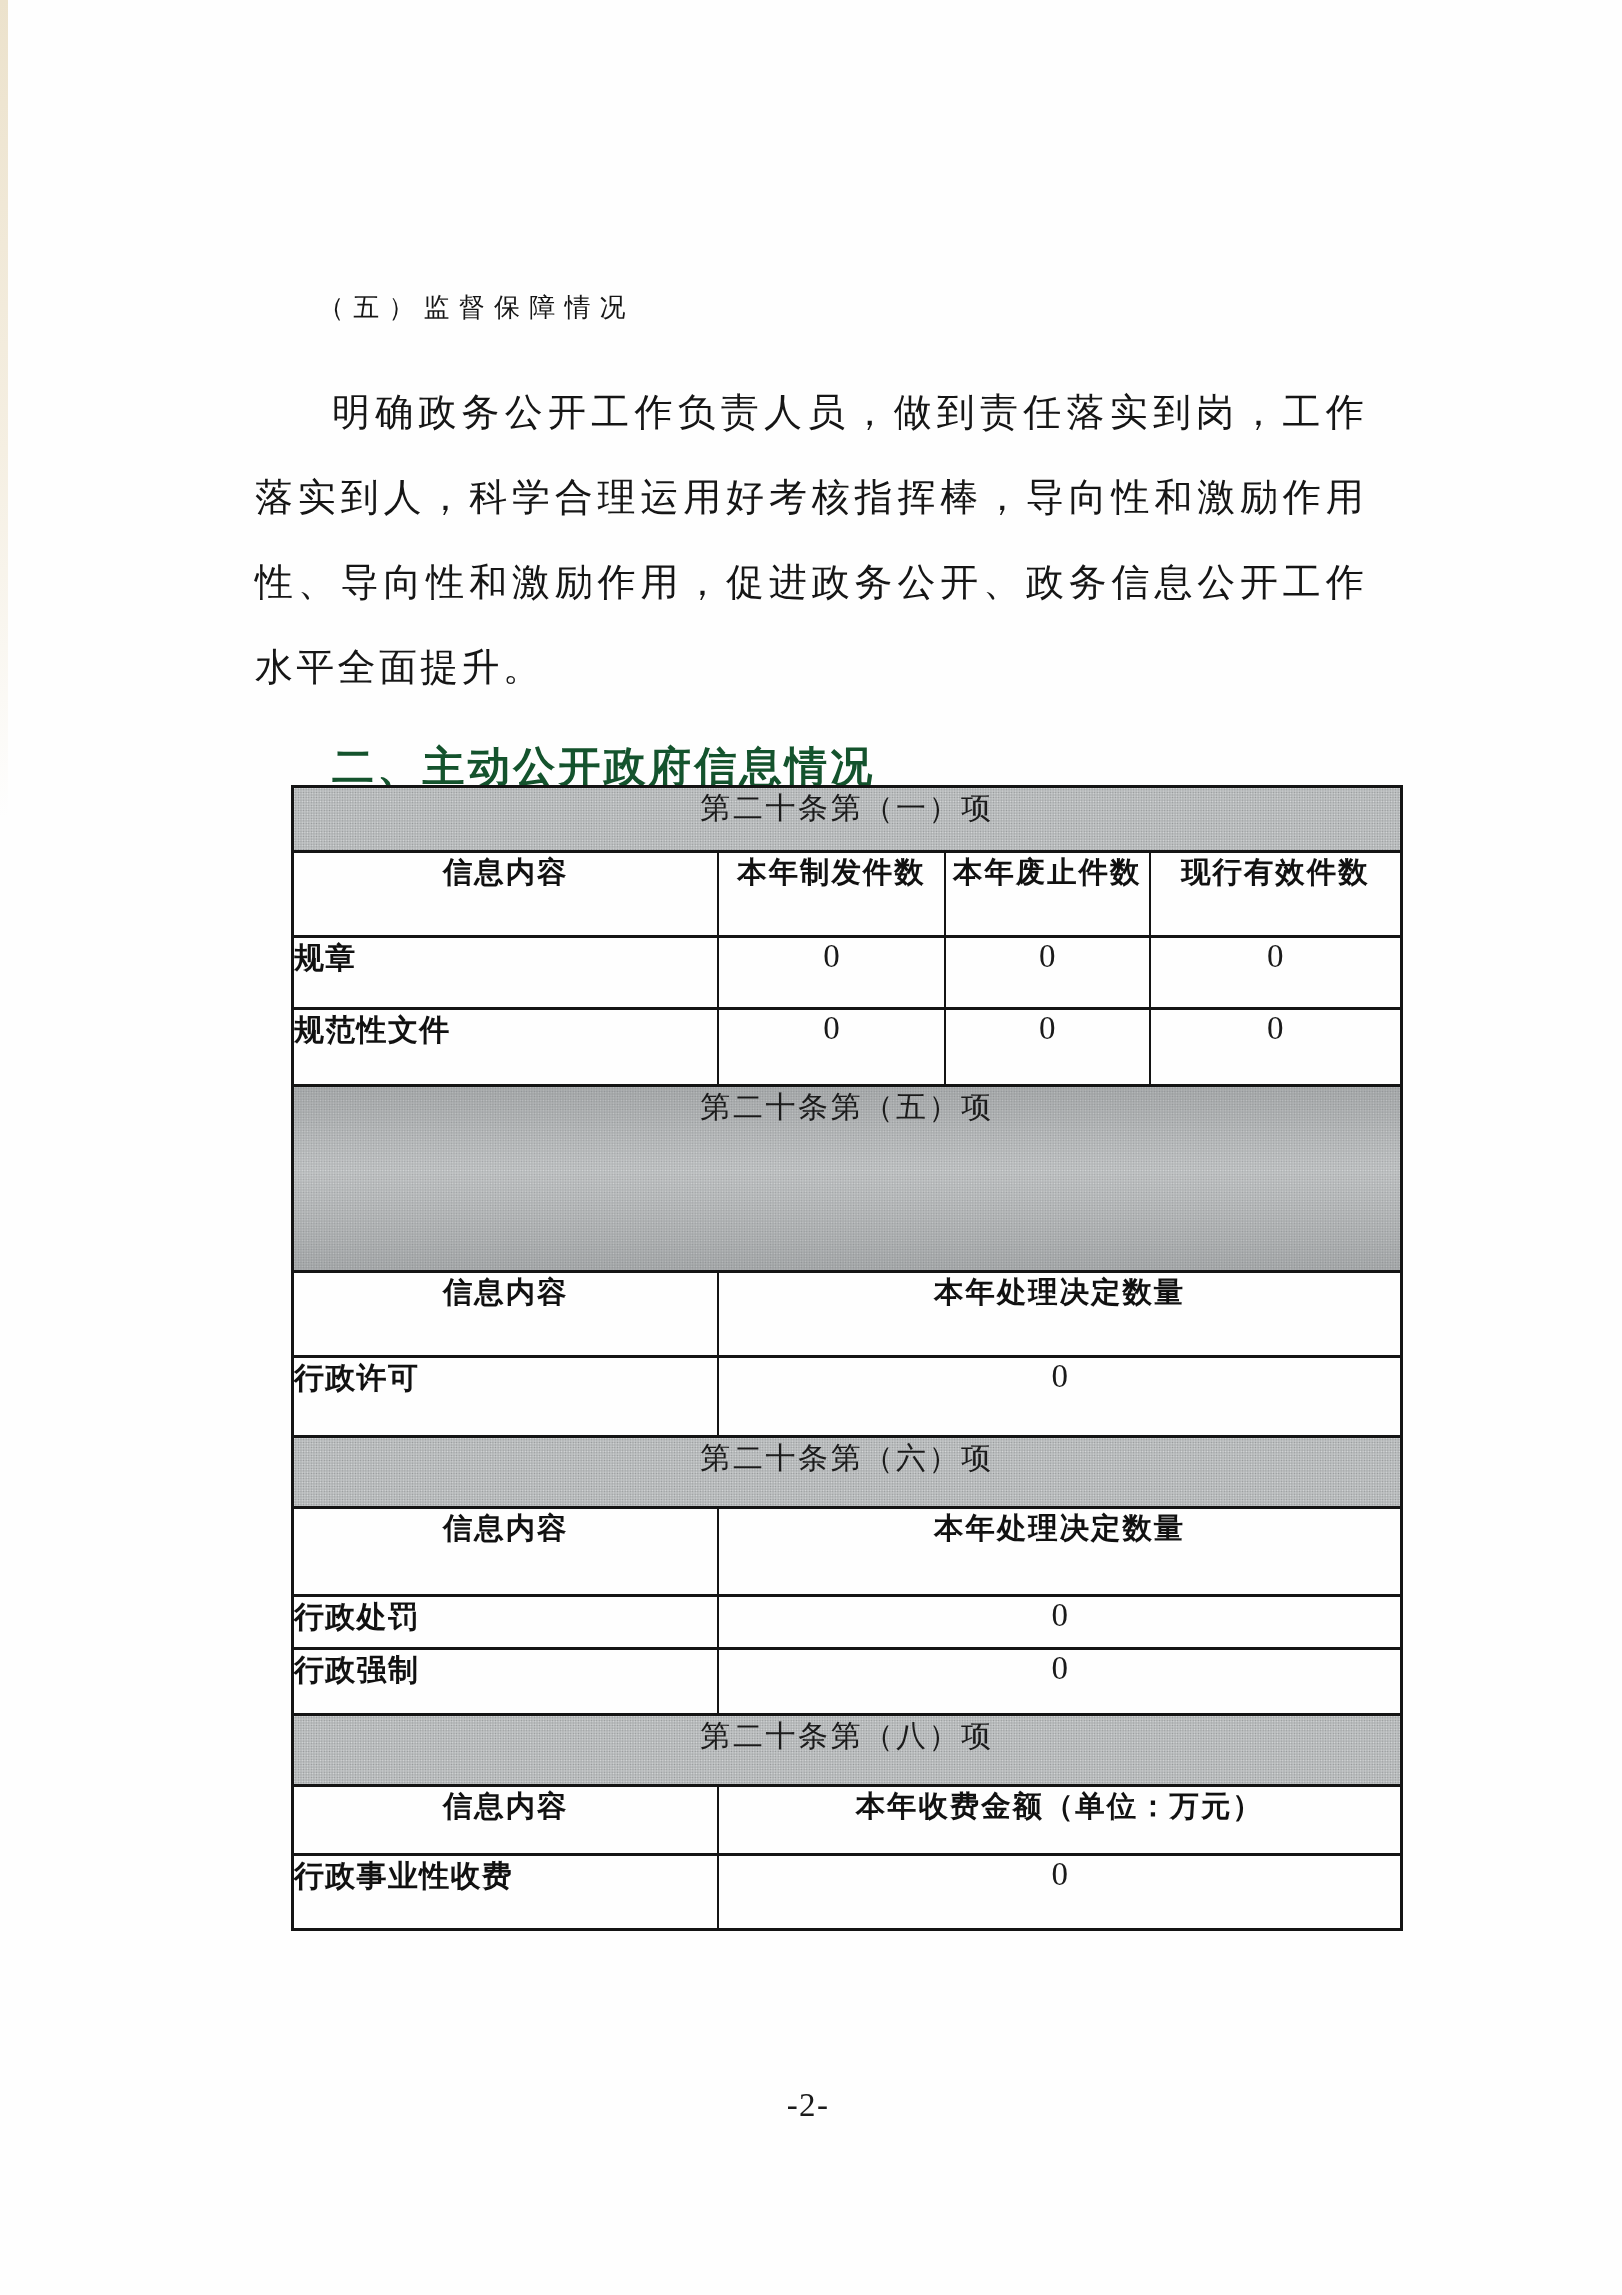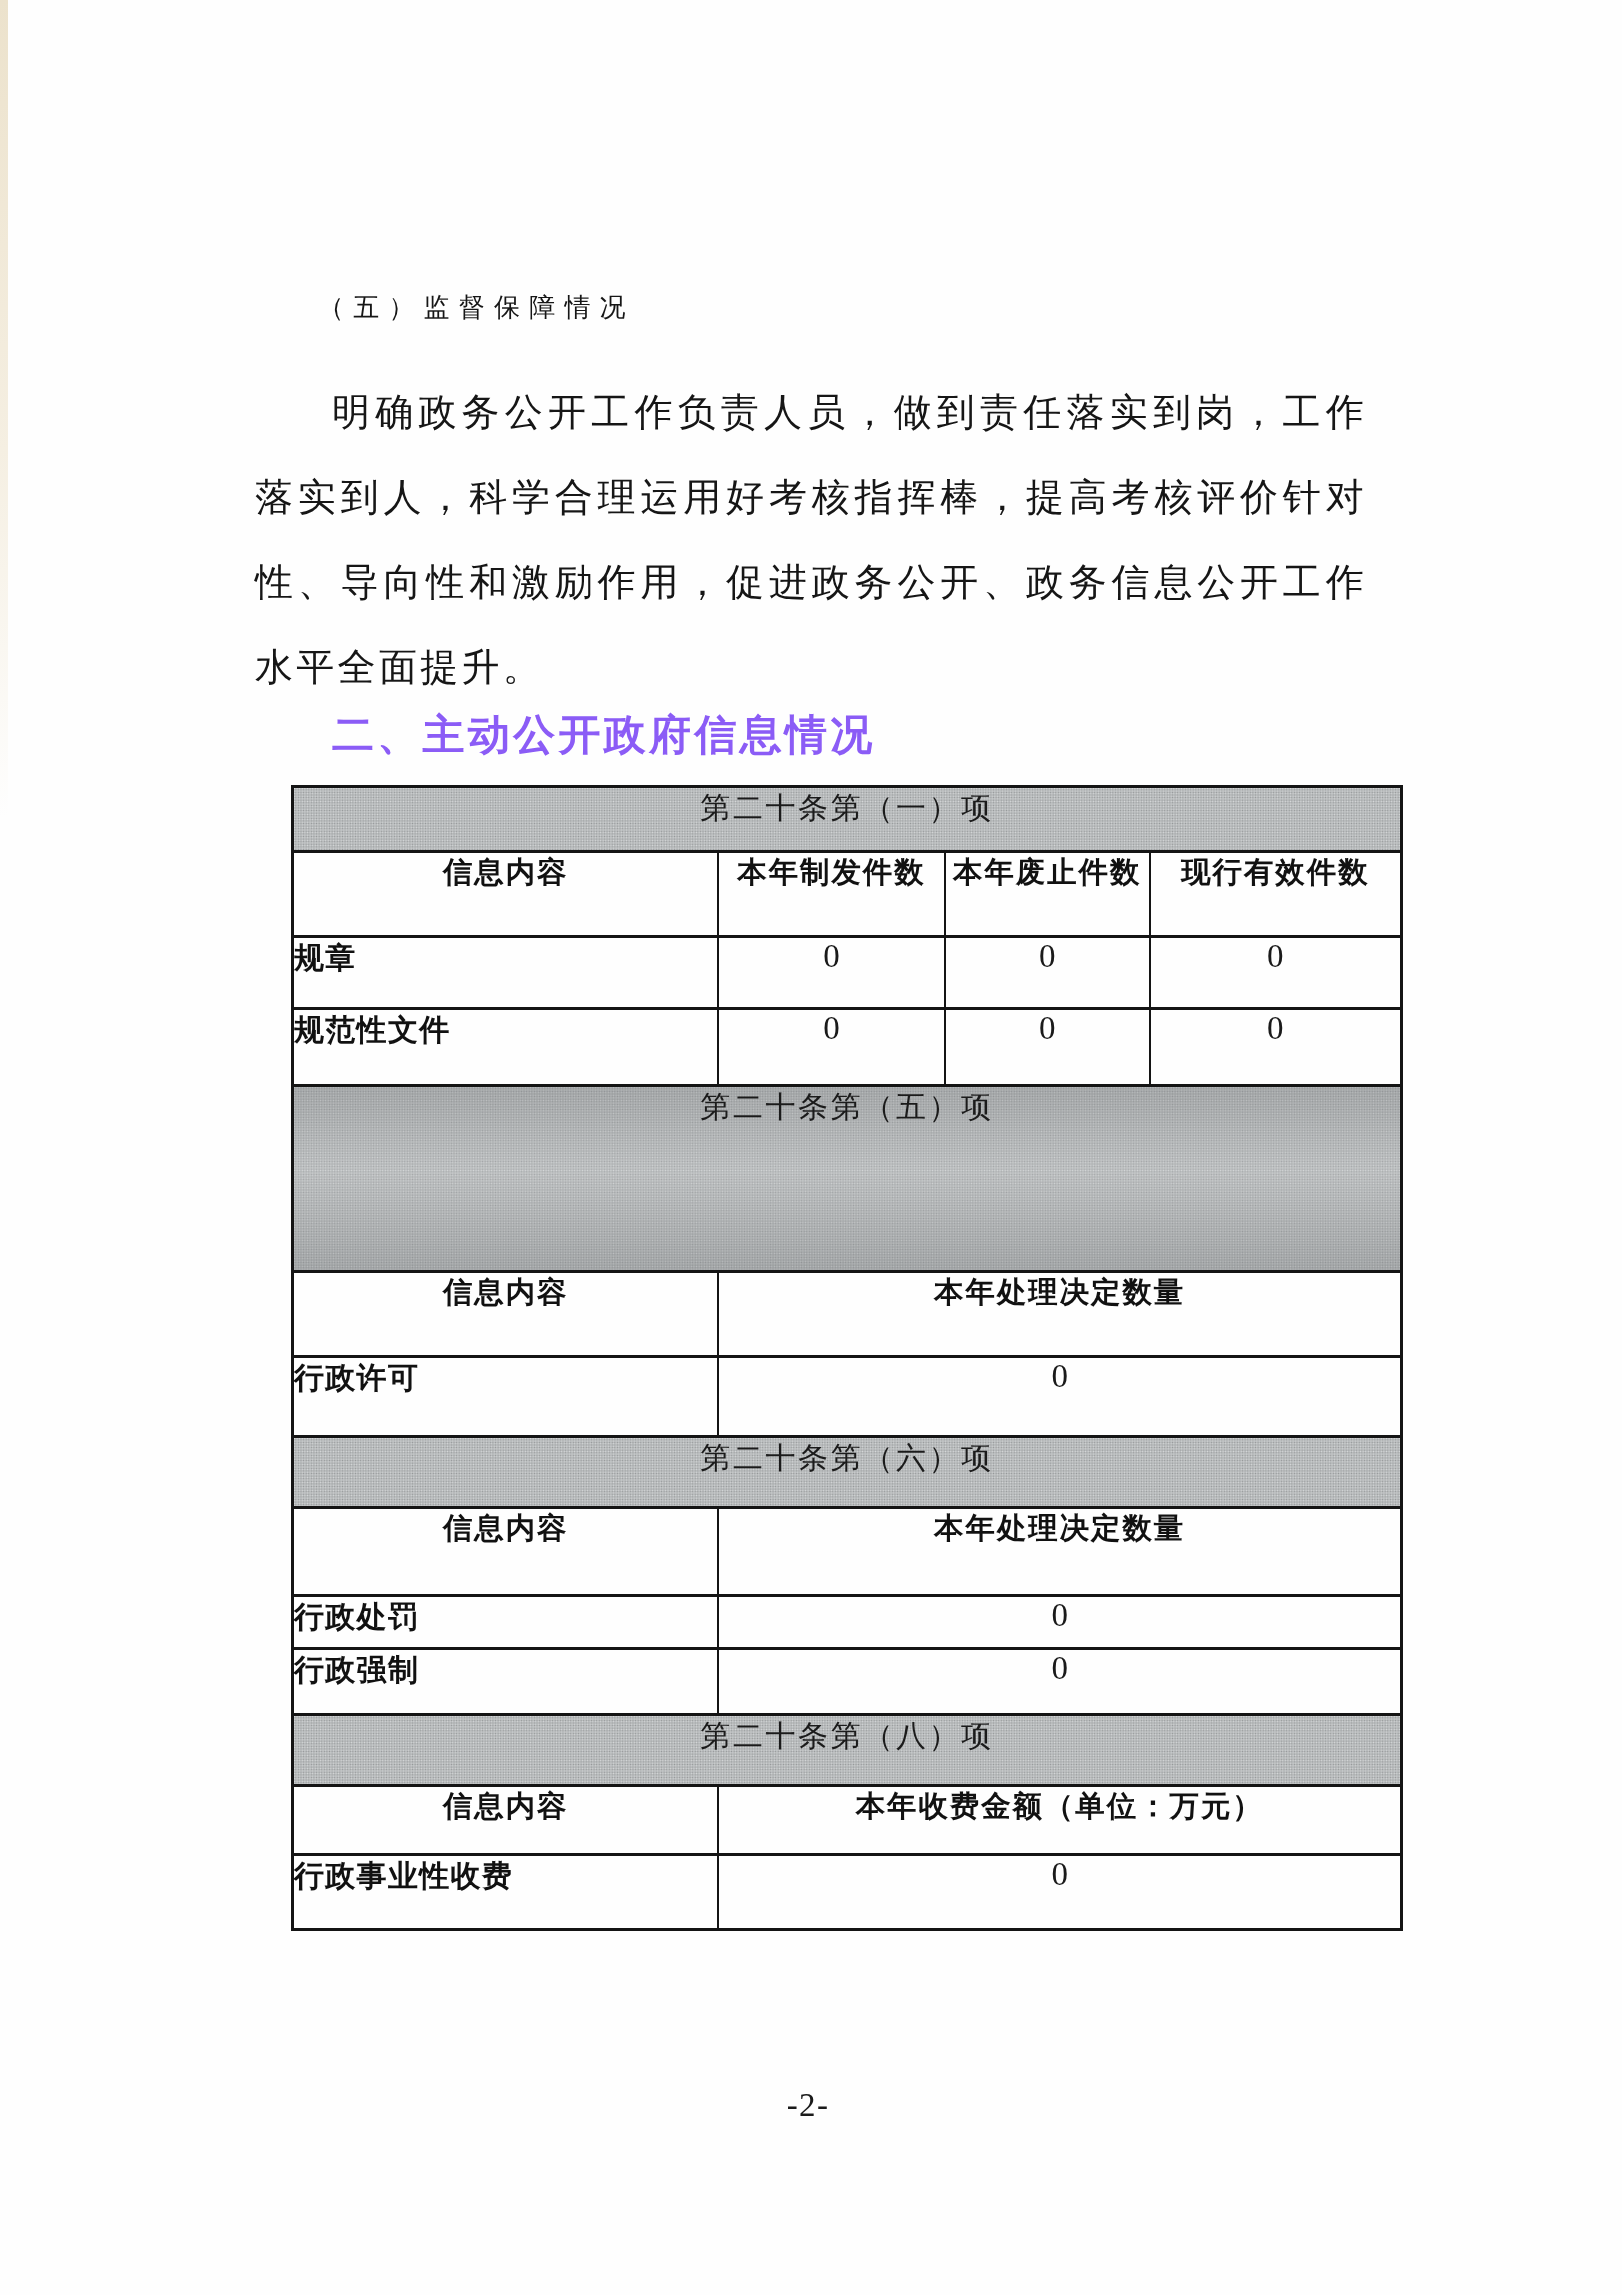--- a/index.html
+++ b/index.html
@@ -17,23 +17,23 @@
     position:absolute;top:290px;left:318px;
     font-size:26px;letter-spacing:9.2px;white-space:nowrap;
   }
   .para{position:absolute;top:370px;left:255px;width:1112px;font-size:38px;}
   .para .line{
     height:85px;line-height:85px;white-space:nowrap;letter-spacing:3.3px;
   }
   .para .line.j{text-align:justify;text-align-last:justify;}
   .para .line.indent{padding-left:77px;}
   .h2hd{
-    position:absolute;top:707px;left:332px;
+    position:absolute;top:739px;left:332px;
     font-family:"Liberation Sans", sans-serif;font-weight:700;
-    font-size:42px;letter-spacing:3.3px;white-space:nowrap;color:#8b5cf6;
+    font-size:42px;letter-spacing:3.3px;white-space:nowrap;color:#14532d;
   }
   
   .tablewrap{position:absolute;top:785px;left:255px;width:1112px;margin-left:36px;}
   table.infotable{
     width:100%;border-collapse:collapse;table-layout:fixed;
     border:3.9px solid #141414;
   }
   table.infotable td{
     border:2px solid #141414;border-top-width:3.3px;border-bottom-width:3.3px;
     padding:0;vertical-align:top;box-sizing:border-box;
@@ -83,21 +83,21 @@
 </head>
 <body>
 
 <div class="page">
   <div class="scan-edge"></div>
 
   <div class="h5">（五）监督保障情况</div>
 
   <div class="para">
       <div class="line indent j">明确政务公开工作负责人员，做到责任落实到岗，工作</div>
-      <div class="line j">落实到人，科学合理运用好考核指挥棒，提高考核评价针对</div>
+      <div class="line j">落实到人，科学合理运用好考核指挥棒，导向性和激励作用</div>
       <div class="line j">性、导向性和激励作用，促进政务公开、政务信息公开工作</div>
       <div class="line">水平全面提升。</div>
     </div>
 
   <div class="h2hd">二、主动公开政府信息情况</div>
 
   <div class="tablewrap">
     <table class="infotable">
       <colgroup>
           <col style="width: 38.4%;">

